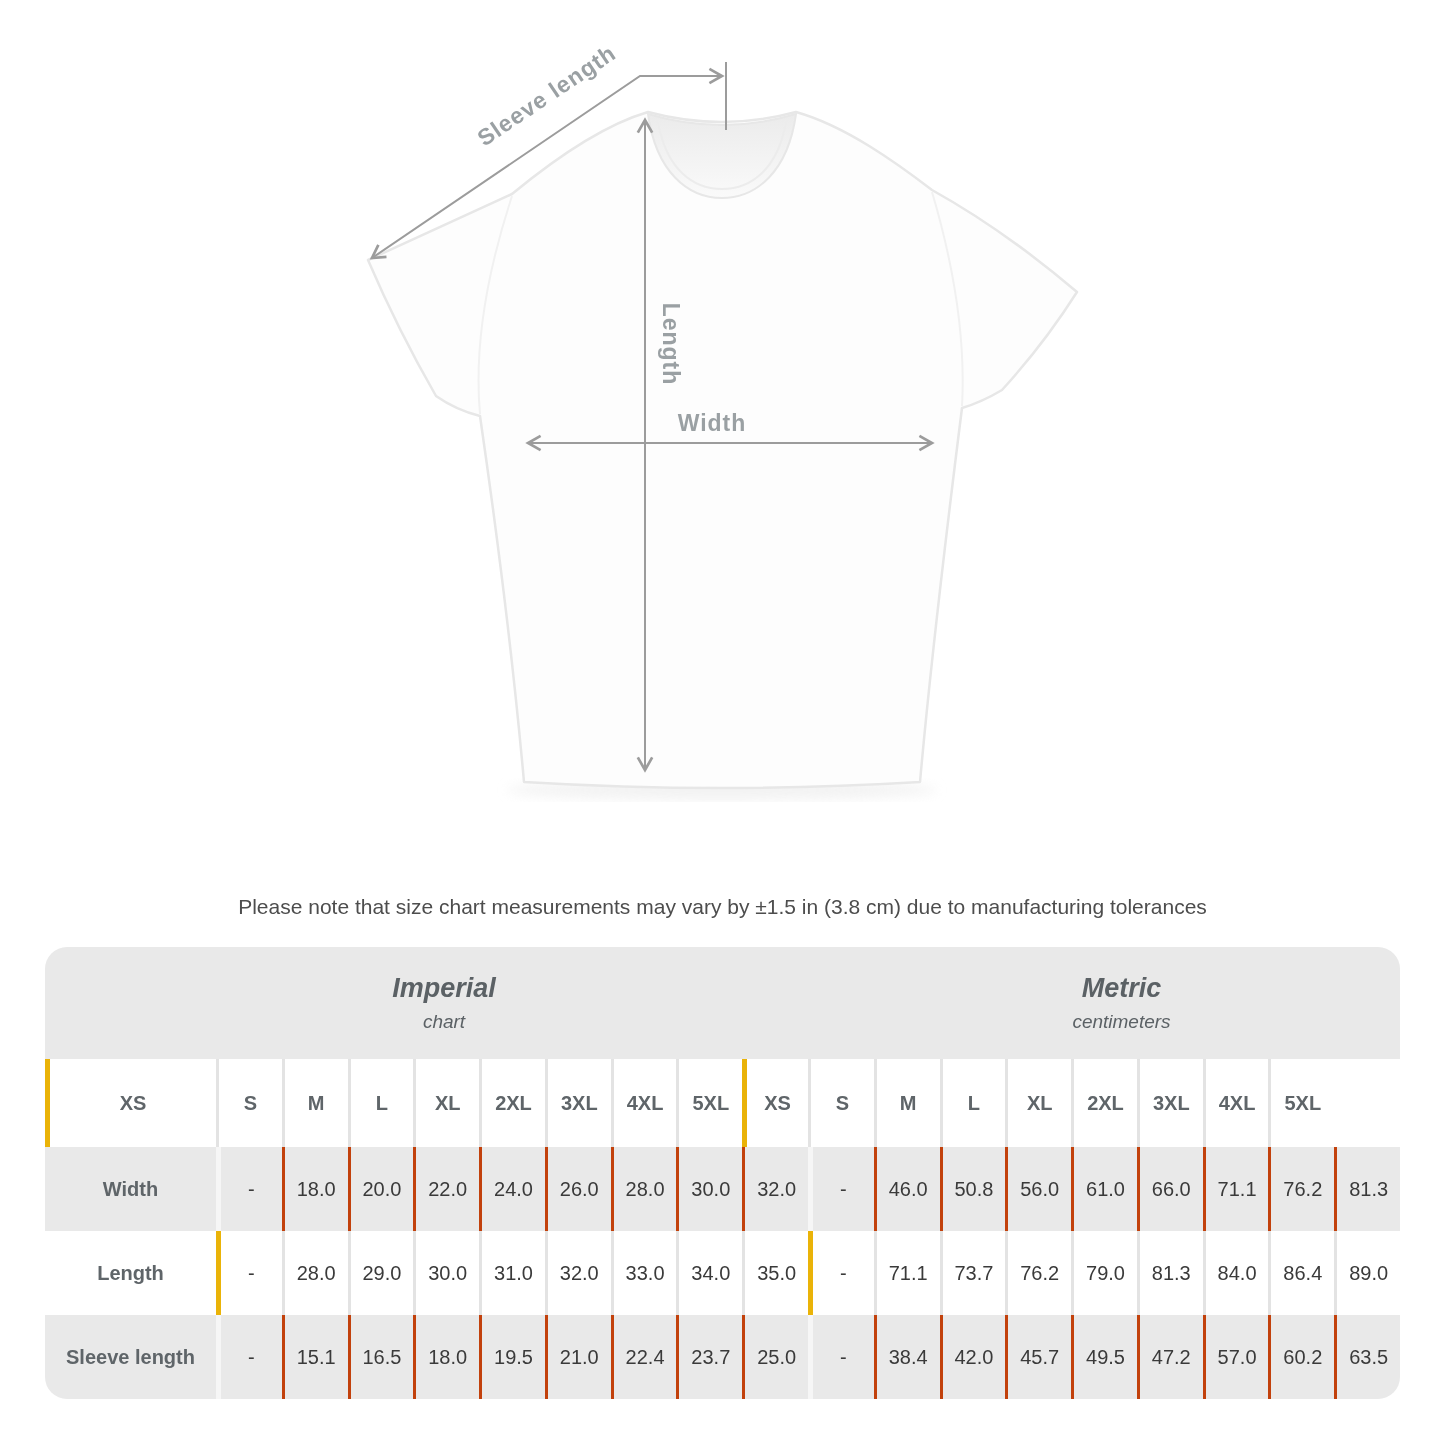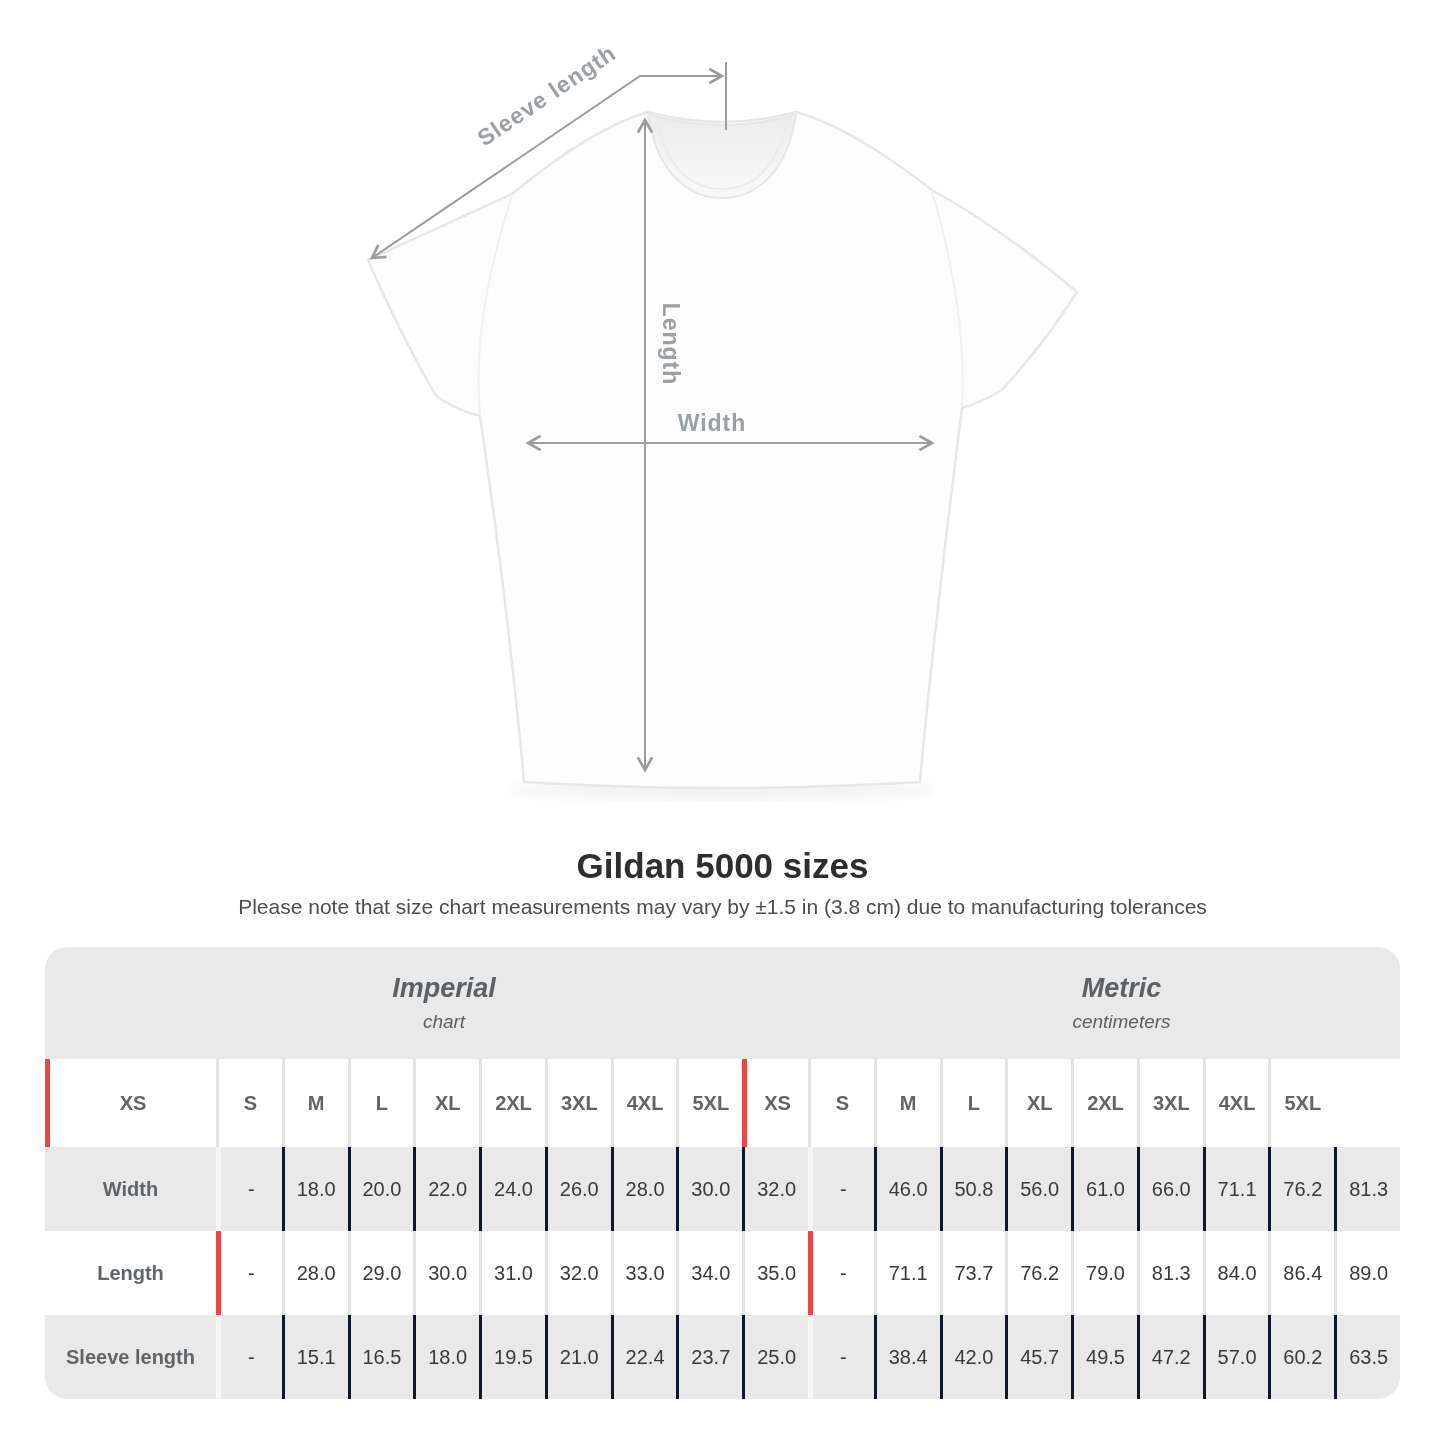--- a/index.html
+++ b/index.html
@@ -31,22 +31,22 @@
 
   .trow{display:grid;grid-template-columns:171px repeat(18,1fr);}
   .size-row{height:88px;}
   .data-row{height:84px;}
   .row-white{background:#ffffff;}
   .row-gray{background:#e9e9e9;}
   .cell{display:flex;align-items:center;justify-content:center;box-sizing:border-box;}
   .hdr{font-weight:bold;font-size:20px;color:#5f6569;}
   .val{font-size:20px;color:#3a3a3a;}
   .row-white .bl{border-left:3px solid #e3e3e3;}
-  .row-white .blw{border-left:5px solid #ef4444;}
-  .row-gray .bl{border-left:3px solid #0f172a;}
+  .row-white .blw{border-left:5px solid #eab308;}
+  .row-gray .bl{border-left:3px solid #c2410c;}
   .row-gray .blw{border-left:5px solid #f6f6f6;}
 </style>
 </head>
 <body>
 
 <div class="page">
 
   <svg class="diagram" width="1445" height="836" viewBox="0 0 1445 836">
     <defs>
       <marker id="arr" viewBox="0 0 10 10" refX="8" refY="5" markerWidth="9" markerHeight="9" orient="auto-start-reverse">
@@ -89,21 +89,20 @@
       <path d="M372,258 L640,76 L722,76" marker-start="url(#arr)" marker-end="url(#arr)"></path>
       <line x1="645" y1="120" x2="645" y2="770" marker-start="url(#arr)" marker-end="url(#arr)"></line>
       <line x1="528" y1="443" x2="932" y2="443" marker-start="url(#arr)" marker-end="url(#arr)"></line>
     </g>
 
     <text class="dlabel" transform="translate(551,102) rotate(-34)" text-anchor="middle">Sleeve length</text>
     <text class="dlabel" transform="translate(669,344) rotate(90)" text-anchor="middle" dominant-baseline="middle">Length</text>
     <text class="dlabel" x="712" y="431" text-anchor="middle">Width</text>
   </svg>
 
-  <h1 class="title">Gildan 5000 sizes</h1>
   <p class="subtitle">Please note that size chart measurements may vary by ±1.5 in (3.8 cm) due to manufacturing tolerances</p>
 
   <div class="size-table">
     <div class="band">
       <div class="band-cell span10">
         <div class="band-title">Imperial</div>
         <div class="band-sub">chart</div>
       </div>
       <div class="band-cell span9">
         <div class="band-title">Metric</div>

